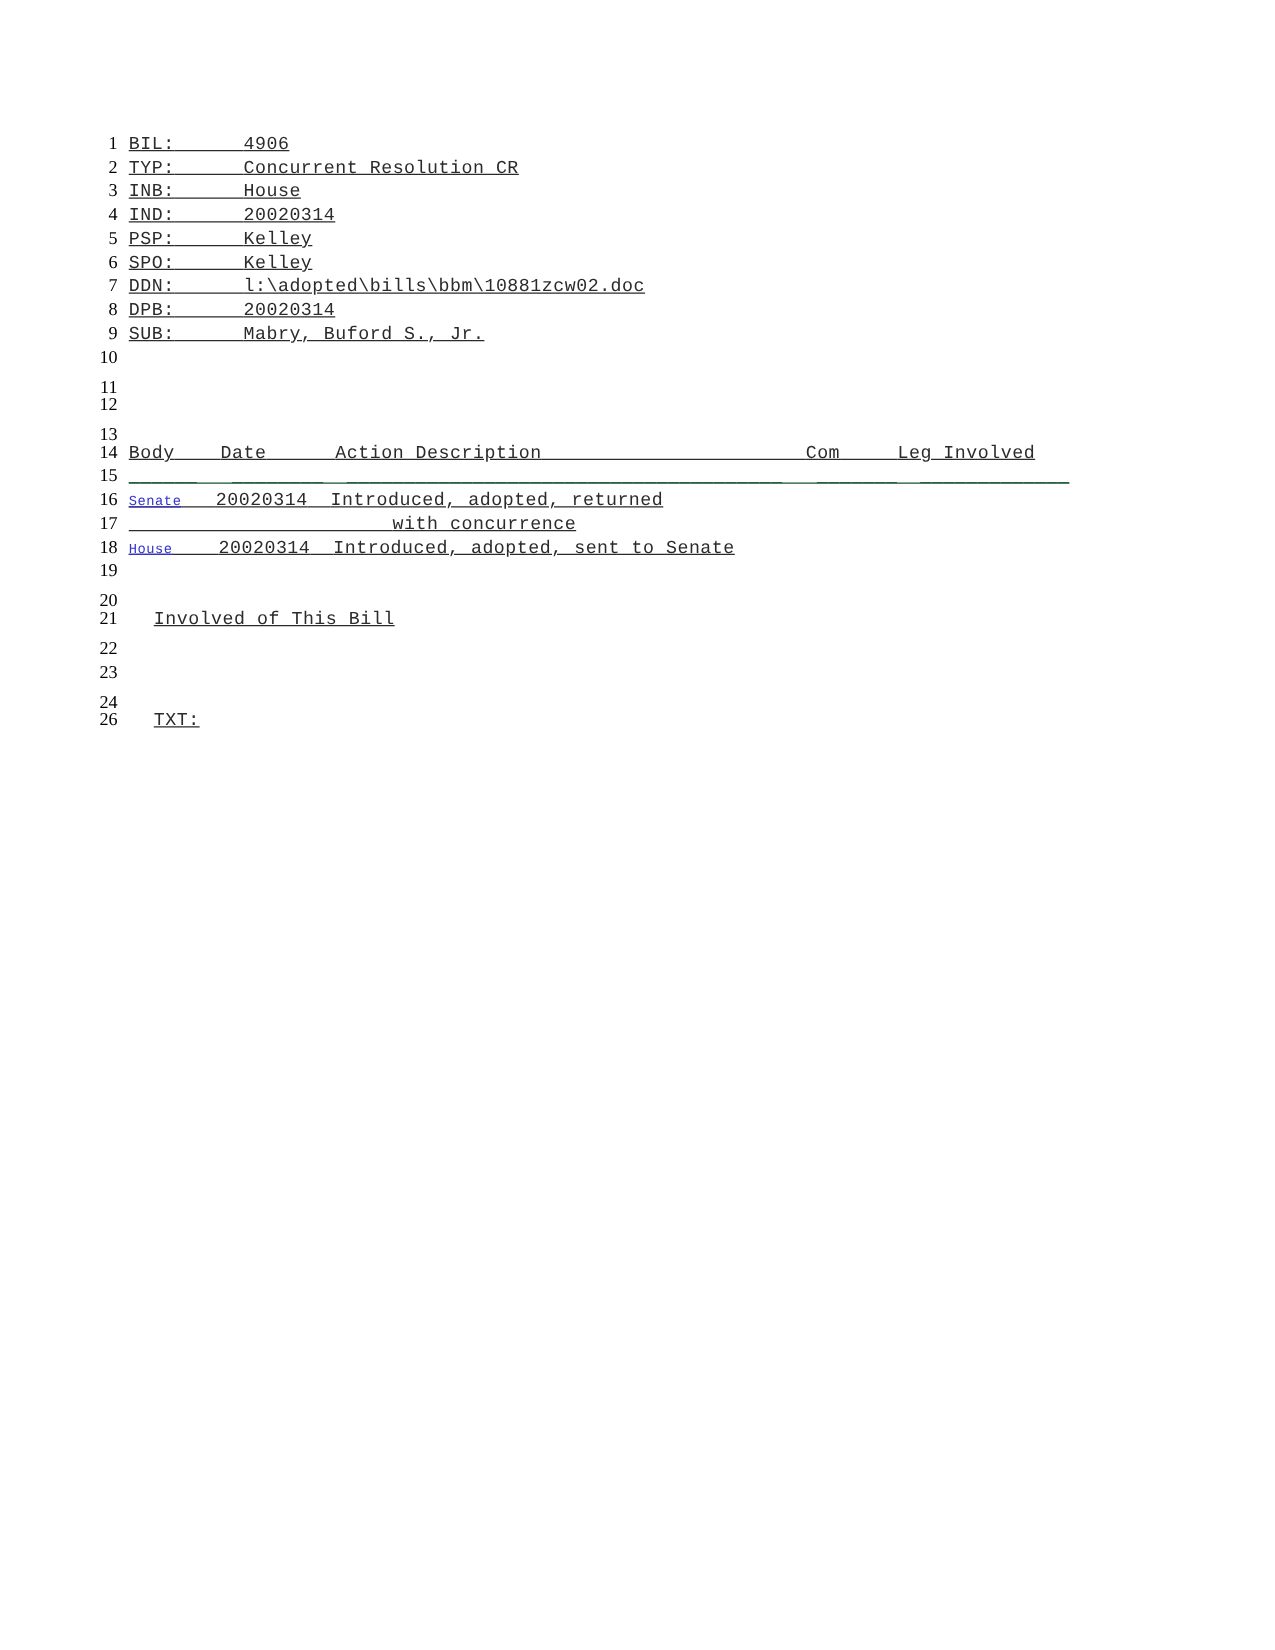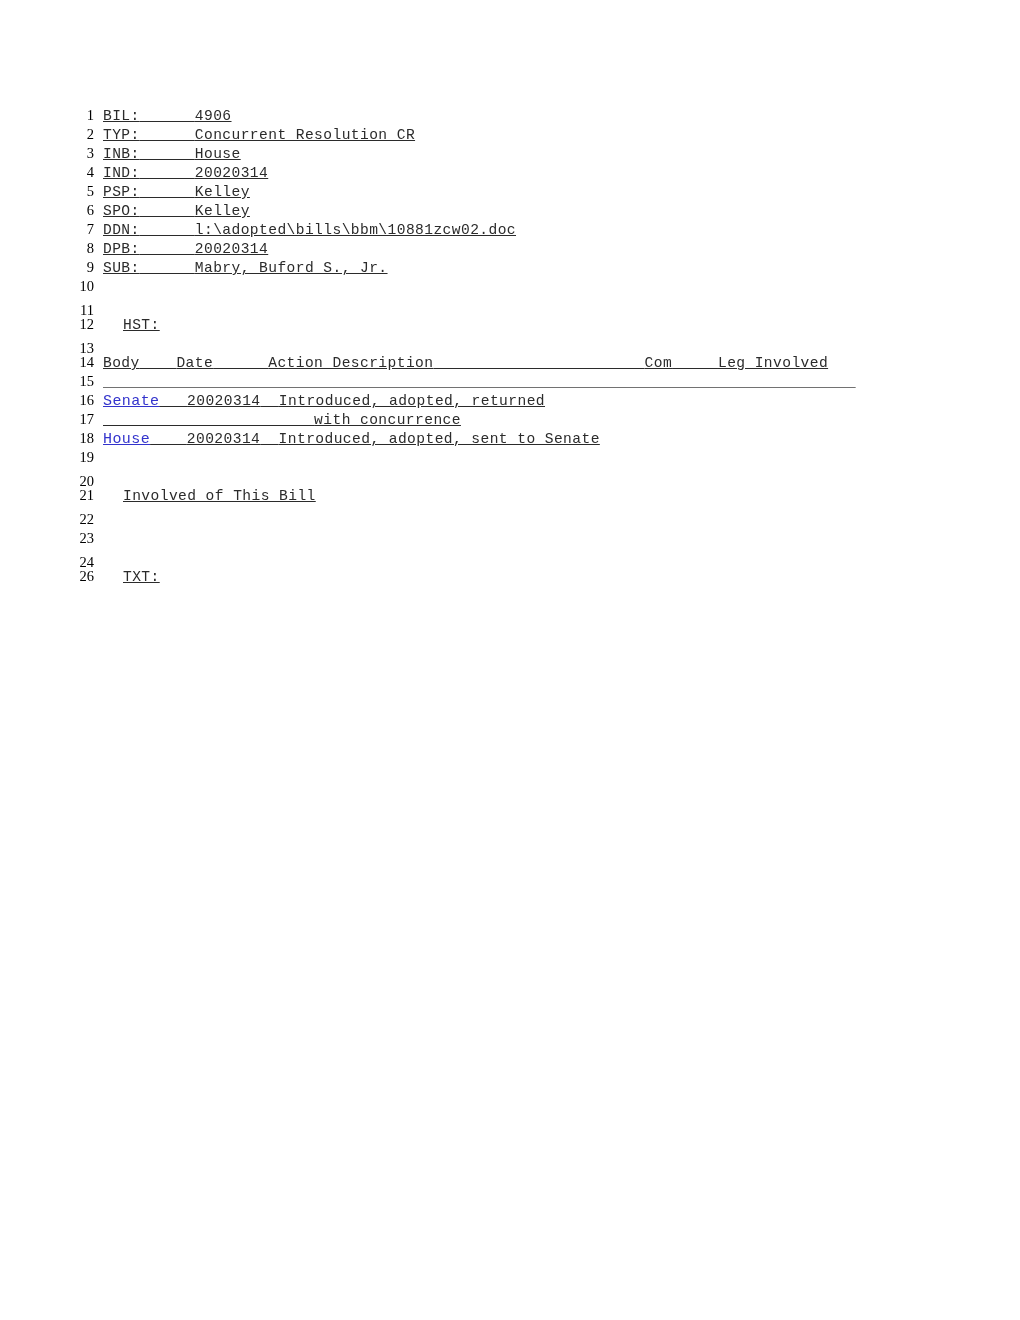--- a/index.html
+++ b/index.html
@@ -63,26 +63,26 @@
     white-space: pre;
     text-decoration: underline;
   }
 
   .content.blank { color: transparent; }
 
   a.bodylink {
     color: #3333cc;
     text-decoration: underline;
     font-family: "Liberation Mono", "DejaVu Sans Mono", monospace;
-    font-size: 15px;
+    font-size: 11px;
     letter-spacing: 0.42px;
   }
 
   .rule {
-    color: #737373;
+    color: #14532d;
   }
 </style>
 </head>
 <body>
 
 <div id="page">
   <div id="doc">
 
     <div class="line">
       <span class="lnum">1</span>
@@ -134,21 +134,20 @@
       <span class="content blank"> </span>
     </div>
 
     <div class="line tight">
       <span class="lnum">11</span>
       <span class="content blank"> </span>
     </div>
 
     <div class="line loose">
       <span class="lnum">12</span>
-      <span class="content">HST:</span>
     </div>
 
     <div class="line tight">
       <span class="lnum">13</span>
       <span class="content blank"> </span>
     </div>
 
     <div class="line">
       <span class="lnum">14</span>
       <span class="content"><span>Body</span><span class="pad">    </span><span>Date</span><span class="pad">      </span><span>Action Description</span><span class="pad">                       </span><span>Com</span><span class="pad">     </span><span>Leg Involved</span></span>

